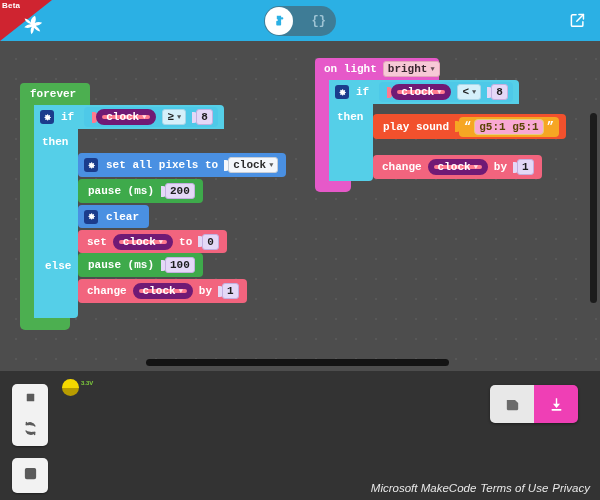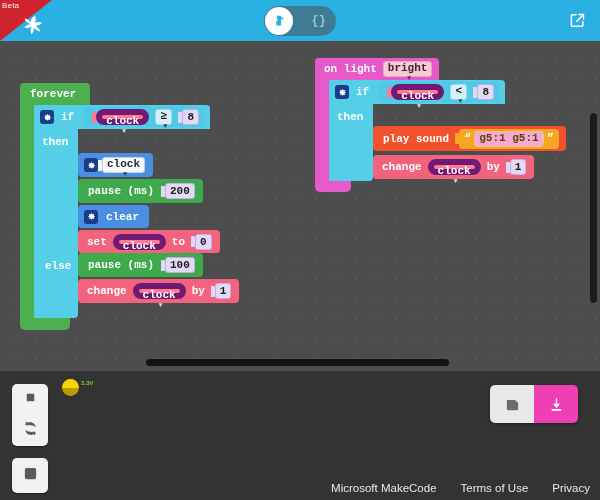--- a/index.html
+++ b/index.html
@@ -20,21 +20,21 @@
     position:absolute; left:0; top:0; width:52px; height:41px;
     overflow:hidden;
   }
   .beta-tri{
     position:absolute; left:0; top:0; width:0; height:0;
     border-left:52px solid #cf2430;
     border-bottom:41px solid transparent;
   }
   .beta-text{
     position:absolute; left:2px; top:1px;
-    font-size:8px; font-weight:normal; color:#fff;
+    font-size:8px; font-weight:bold; color:#fff;
     letter-spacing:.2px;
   }
   .adafruit-logo{
     position:absolute; left:22px; top:14px;
     width:26px; height:26px; color:#fff;
   }
   .mode-toggle{
     position:relative; width:72px; height:30px;
     border-radius:15px; background:#3e7c96;
     display:flex; align-items:center;
@@ -99,42 +99,42 @@
     flex:0 0 auto;
   }
   .gear svg{ width:9px; height:9px; fill:#fff; }
 
   
   .field{
     display:inline-flex; align-items:center;
     border-radius:9px; padding:0 4px; height:16px;
     font-size:11px; font-weight:bold;
     font-family:"Liberation Mono", monospace;
-    flex-direction:column;
   }
   .f-var{ background:#ff7a8f; color:#fff; border:6px solid #701a75; }
   .f-white{ background:#f4f7fb; color:#2b2b2b; border:1px solid #c6cdd6; border-radius:3px;}
   .f-num{ background:#e4d8f7; color:#1d1d1d; border:1px solid #c3b0e0; border-radius:3px;}
   .f-op{ background:#d5f0fa; color:#1d1d1d; border:1px solid #a9d6e8; border-radius:3px;}
   .f-drop{ background:#f7c9d6; color:#3a2630; border:1px solid #e3a7ba; border-radius:3px;}
   .f-str{ background:#f9a8d4; color:#5a4304; border:1px solid #e3cf7d; border-radius:4px;}
   .caret{ margin-left:3px; font-size:7px; opacity:.75; }
 
   
   .nub{
     width:5px; height:11px; flex:0 0 auto;
     border-radius:0 3px 3px 0;
     margin-right:-1px;
   }
 
   .footer-links{
     position:absolute; bottom:6px; right:10px;
-    display:flex; gap:24px;
+    display:flex; gap:4px;
     font-size:11.5px; color:#e8e8e8;
     font-family:"Liberation Sans", sans-serif;
+    font-style:italic;
   }
   .footer-links span{ cursor:pointer; }
 
   
   .simarea{
     position:absolute; top:371px; left:0; width:600px; height:129px;
     background:#333333;
   }
   .simctrl{
     position:absolute; left:12px;
@@ -239,20 +239,21 @@
       </div>
 
       <span style="position:absolute; left:22px; top:53px;">then</span>
 
       <div class="row" style="position:absolute; left:58px; top:70px; height:24px; background:#4a90e2; border-radius:4px; padding:0 8px 0 6px;">
         <span class="gear">
           <svg viewBox="0 0 24 24">
               <path d="M12 8.2a3.8 3.8 0 1 0 0 7.6 3.8 3.8 0 0 0 0-7.6zm9 4.9v-2.2l-2.3-.5a6.9 6.9 0 0 0-.7-1.7l1.3-2-1.6-1.6-2 1.3a6.9 6.9 0 0 0-1.7-.7L13.5 3h-2.2l-.5 2.3a6.9 6.9 0 0 0-1.7.7l-2-1.3L5.5 6.3l1.3 2a6.9 6.9 0 0 0-.7 1.7L3.8 10.5v2.2l2.3.5c.15.6.4 1.17.7 1.7l-1.3 2 1.6 1.6 2-1.3c.53.3 1.1.55 1.7.7l.5 2.3h2.2l.5-2.3c.6-.15 1.17-.4 1.7-.7l2 1.3 1.6-1.6-1.3-2c.3-.53.55-1.1.7-1.7l2.3-.5z"></path>
             </svg>
         </span>
+        <span style="margin:0 6px 0 8px;">set all pixels to</span>
         <span class="nub" style="background:#f4f7fb;"></span>
         <span class="field f-white">
           <span>clock</span>
           <span class="caret">▼</span>
         </span>
       </div>
 
       <div class="row" style="position:absolute; left:58px; top:96px; height:24px; background:#3eaa4b; border-radius:4px; padding:0 8px 0 10px;">
         <span style="margin-right:7px;">pause (ms)</span>
         <span class="nub" style="background:#e4d8f7;"></span>
@@ -332,21 +333,21 @@
             <span>&lt;</span>
             <span class="caret">▼</span>
           </span>
           <span class="nub" style="background:#e4d8f7; margin-left:6px;"></span>
           <span class="field f-num" style="min-width:16px; justify-content:center;">8</span>
         </span>
       </div>
 
       <span style="position:absolute; left:22px; top:53px;">then</span>
 
-      <div class="row" style="position:absolute; left:58px; top:68px; height:25px; background:#f2512d; border-radius:4px; padding:0 7px 0 10px;">
+      <div class="row" style="position:absolute; left:58px; top:56px; height:25px; background:#f2512d; border-radius:4px; padding:0 7px 0 10px;">
         <span style="margin-right:6px;">play sound</span>
         <span class="nub" style="background:#f6a623;"></span>
         <span class="row" style="background:#f6a623; border-radius:4px; padding:2px 5px; color:#fff;">
           <span style="font-size:12px; margin-right:3px;">“</span>
           <span class="field f-str">g5:1 g5:1</span>
           <span style="font-size:12px; margin-left:3px;">”</span>
         </span>
       </div>
 
       <div class="row" style="position:absolute; left:58px; top:97px; height:24px; background:#f2647e; border-radius:4px; padding:0 8px 0 9px;">

